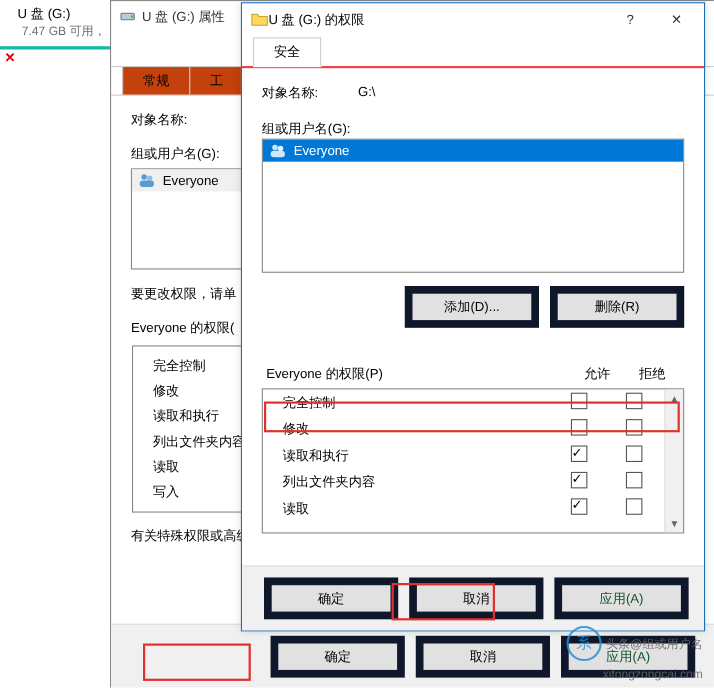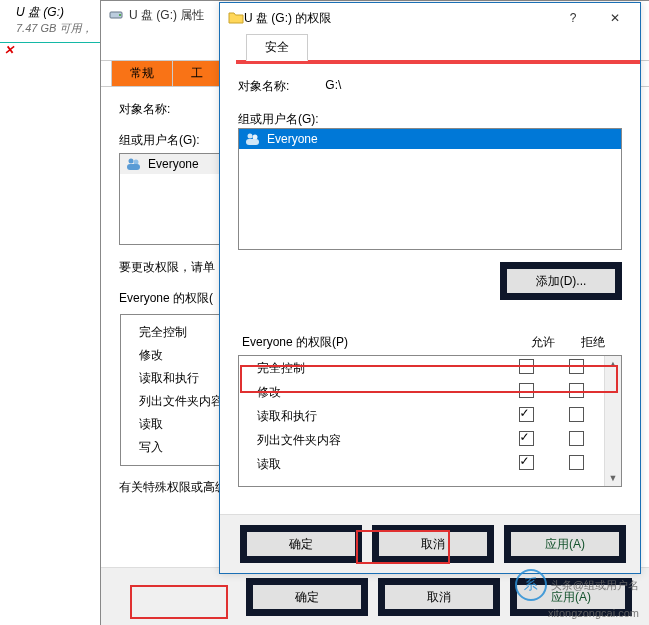--- a/index.html
+++ b/index.html
@@ -10,30 +10,30 @@
     width: 649px;
     height: 625px;
     overflow: hidden;
     position: relative;
   }
   
   .explorer {
     position: absolute;
     left: 0; top: 0; width: 100px; height: 450px;
     border-right: 1px solid #e5e5e5;
-    font-style: italic;
   }
   .drive-item {
     padding: 4px 8px 0 16px;
   }
   .drive-sub {
     color: #6b6b6b;
     font-size: 11px;
     padding: 0 0 6px 16px;
-    border-bottom: 1px solid #14b8a6;
+    border-bottom: 3px solid #14b8a6;
+    text-align: center;
   }
   .net-item {
     padding: 10px 0 0 8px;
     font-size: 12px;
   }
   .red-x {
     color: #d00; font-weight: bold; padding-left: 4px;
   }
 
   
@@ -62,21 +62,21 @@
   .tabbar2 {
     display: flex;
     padding: 0 10px;
     border-bottom: 1px solid #ccc;
     margin-top: -1px;
   }
   .tab {
     padding: 4px 18px;
     border: 1px solid #ccc;
     border-bottom: none;
-    background: #f97316;
+    background: #c2410c;
     margin-right: -1px;
     font-size: 12px;
     position: relative;
   }
   .tab.active {
     background: #fff;
     border-bottom: 1px solid #fff;
     top: 1px;
   }
   .body-area {
@@ -185,22 +185,21 @@
   }
   .perm-titlebar .spacer { flex: 1; }
   .tb-btn {
     width: 42px; height: 26px;
     display: flex; align-items: center; justify-content: center;
     color: #333;
   }
   .perm-tabs {
     display: flex;
     padding: 0 10px;
-    border-bottom: 4px solid #ef4444;
-    margin-left: 16px;
+    border-bottom: 2px solid #ef4444;
   }
   .perm-body-area {
     padding: 14px 18px 8px 18px;
     flex: 1;
     overflow: hidden;
   }
   .kv-row { display: flex; gap: 36px; margin-bottom: 16px; }
   .perm-list-box {
     border: 1px solid #888;
     height: 120px;
@@ -381,20 +380,21 @@
               <circle cx="10" cy="5" r="2.5" fill="#e6f2fb"></circle>
               <rect x="1" y="7" width="13" height="6" rx="3" fill="#cfe6f7"></rect>
             </svg>
         </span>
         <span>Everyone</span>
       </div>
     </div>
 
     <div class="add-remove-row">
       <div class="btn">添加(D)...</div>
+      <div class="btn">删除(R)</div>
     </div>
 
     <div class="perm-table2-wrap">
       <div class="perm-head">
         <span class="col-name">Everyone 的权限(P)</span>
         <span class="col-chk">允许</span>
         <span class="col-chk">拒绝</span>
       </div>
       <div class="perm-table2">
         <div class="perm-table2-inner">

